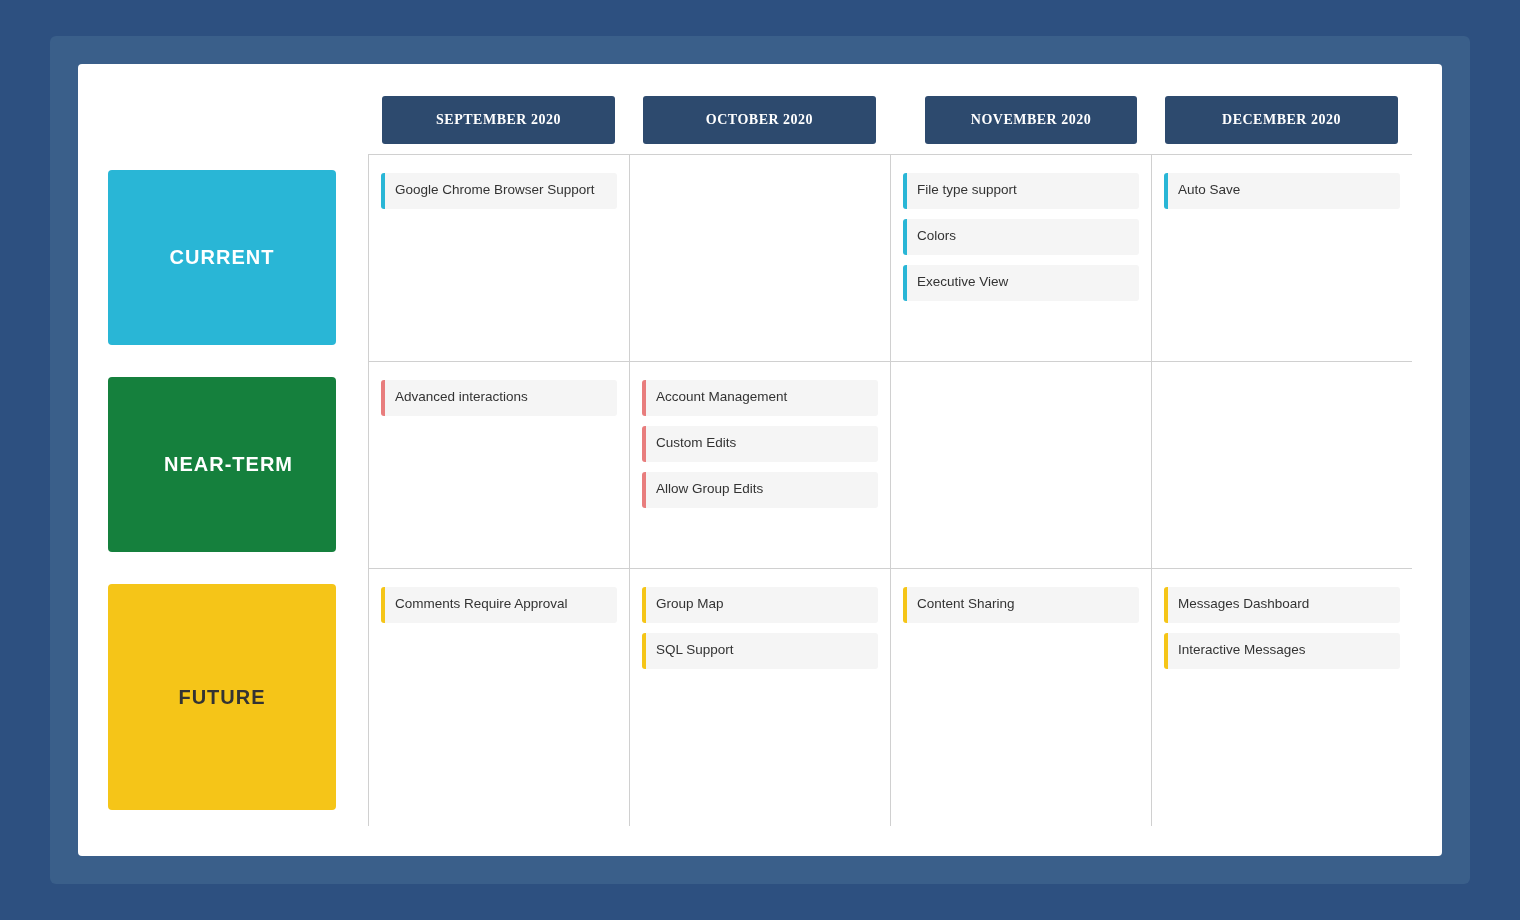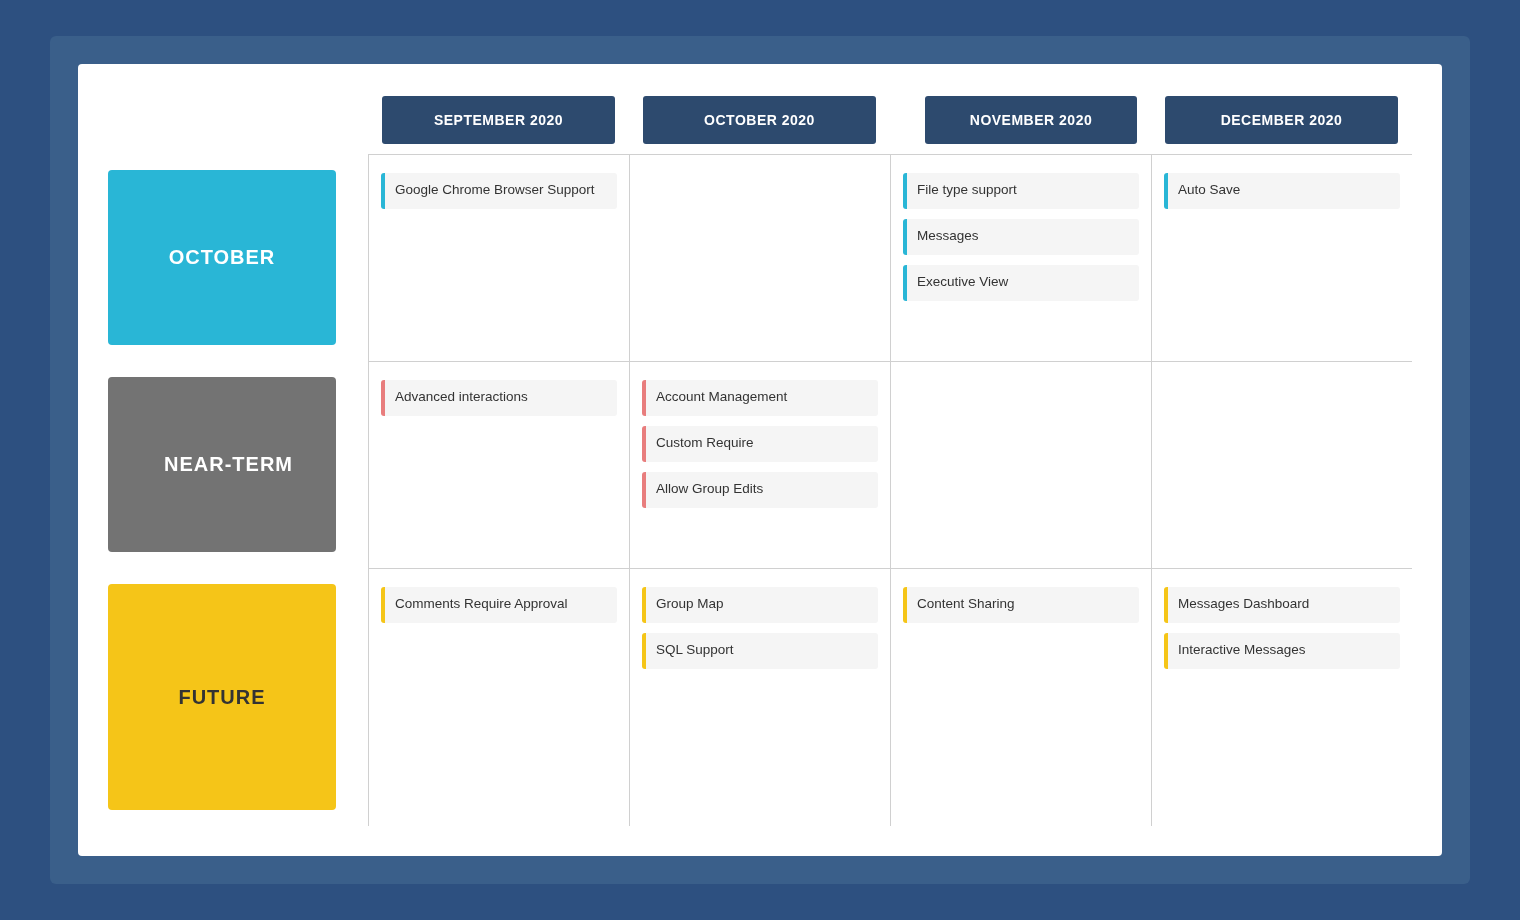--- a/index.html
+++ b/index.html
@@ -25,35 +25,36 @@
     }
     .header-cell {
       padding: 16px 10px;
       text-align: center;
       font-weight: bold;
       font-size: 14px;
       letter-spacing: 0.5px;
       color: #ffffff;
       border-radius: 3px;
       margin: 2px 6px;
+      font-family: Liberation Serif, serif;
     }
     
     .row-label {
       display: flex;
       align-items: center;
       justify-content: center;
       font-weight: bold;
       font-size: 20px;
       letter-spacing: 1px;
       color: #ffffff;
       border-radius: 4px;
       margin: 8px 16px 8px 0;
     }
     .row-label.current { background-color: #29b6d6; }
-    .row-label.near-term { background-color: #737373; padding-left: 13px; }
+    .row-label.near-term { background-color: #15803d; padding-left: 13px; }
     .row-label.future { background-color: #f5c518; color: #333; }
     
     .feature-card {
       display: flex;
       align-items: flex-start;
       background: #f5f5f5;
       border-radius: 3px;
       margin-bottom: 10px;
       padding: 8px 10px;
       border-left: 4px solid #c2410c;
@@ -129,35 +130,35 @@
           </div>
           <div class="header-cell-wrap">
             <div class="header-cell" style="background-color: rgb(45, 74, 110);">DECEMBER 2020</div>
           </div>
         </div>
     </div>
 
     <div id="rows-container">
         <div class="row-block">
           <div class="row-block-label">
-            <div class="row-label current" style="height: 175px;">OCTOBER</div>
+            <div class="row-label current" style="height: 175px;">CURRENT</div>
           </div>
           <div class="row-block-data">
             <div class="cell">
               <div class="feature-card cyan">
                 <span class="feature-text">Google Chrome Browser Support</span>
               </div>
             </div>
             <div class="cell"></div>
             <div class="cell">
               <div class="feature-card cyan">
                 <span class="feature-text">File type support</span>
               </div>
               <div class="feature-card cyan">
-                <span class="feature-text">Messages</span>
+                <span class="feature-text">Colors</span>
               </div>
               <div class="feature-card cyan">
                 <span class="feature-text">Executive View</span>
               </div>
             </div>
             <div class="cell">
               <div class="feature-card cyan">
                 <span class="feature-text">Auto Save</span>
               </div>
             </div>
@@ -171,21 +172,21 @@
             <div class="cell">
               <div class="feature-card pink">
                 <span class="feature-text">Advanced interactions</span>
               </div>
             </div>
             <div class="cell">
               <div class="feature-card pink">
                 <span class="feature-text">Account Management</span>
               </div>
               <div class="feature-card pink">
-                <span class="feature-text">Custom Require</span>
+                <span class="feature-text">Custom Edits</span>
               </div>
               <div class="feature-card pink">
                 <span class="feature-text">Allow Group Edits</span>
               </div>
             </div>
             <div class="cell"></div>
             <div class="cell"></div>
           </div>
         </div>
         <div class="row-block">

